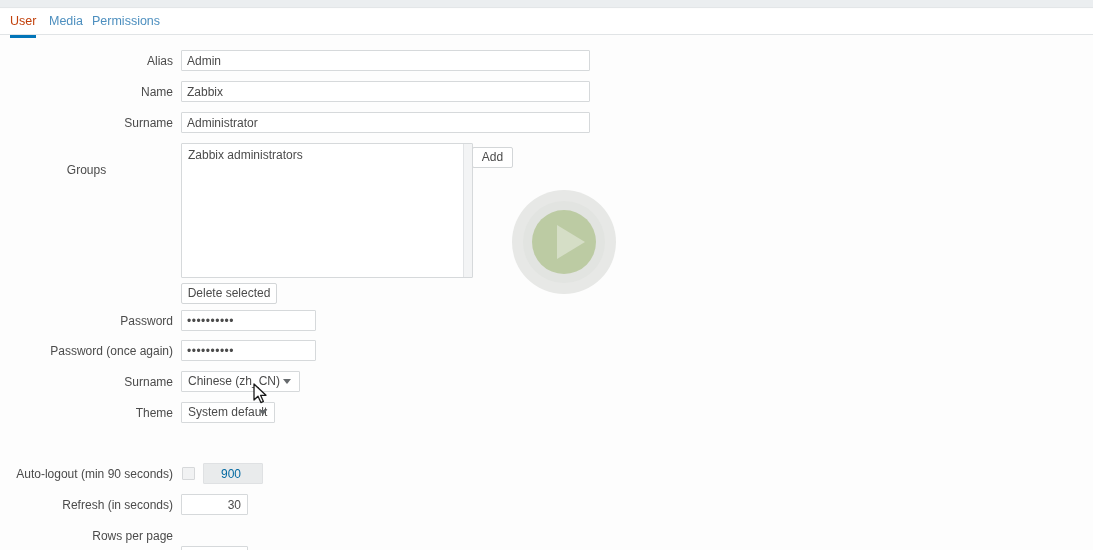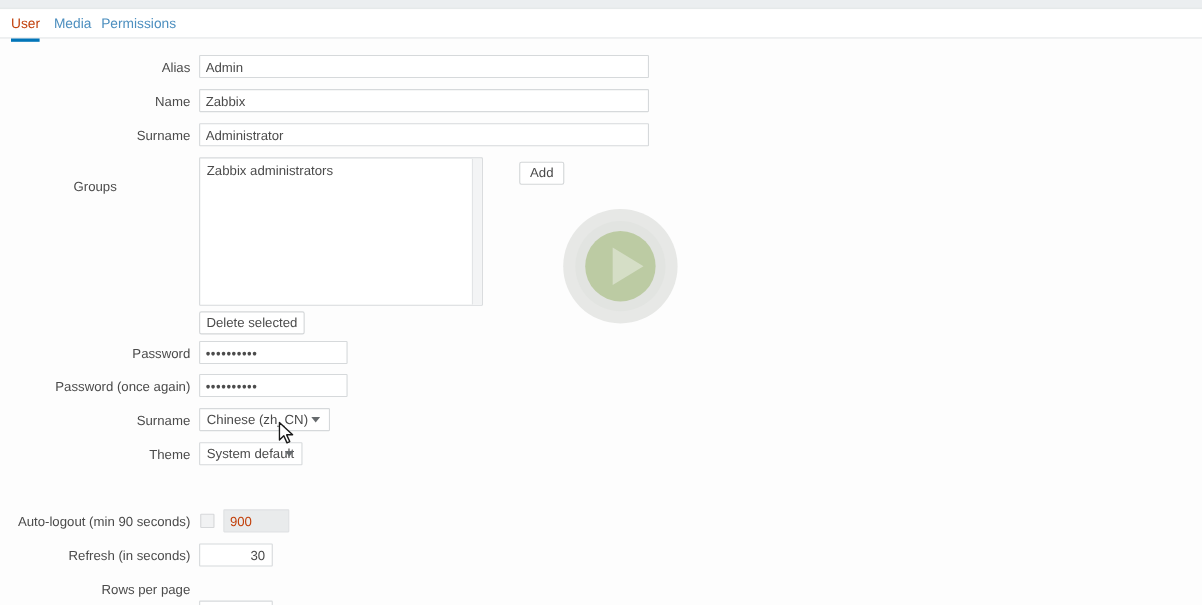--- a/index.html
+++ b/index.html
@@ -92,22 +92,22 @@
     height: 21px;
     border-radius: 1px;
   }
   input.num {
     text-align: right;
     padding-right: 6px;
   }
   input.disabled-num {
     background: #e9ebec;
     border: 1px solid #dfe1e3;
-    color: #c2410c;
-    text-align: left;
+    color: #0369a1;
+    text-align: center;
     padding-right: 9px;
   }
   input.pwd {
     letter-spacing: 0.5px;
   }
 
   
   .listbox {
     position: absolute;
     box-sizing: border-box;
@@ -278,21 +278,21 @@
   </div>
 
   <div class="row" style="top:76px; height:24px;">
     <div class="lbl" style="top:4px;">Surname</div>
     <input class="txt" style="left: 181px; top: 0px; width: 409px;" value="Administrator">
   </div>
 
   <div class="row" style="top:107px; height:160px;">
     <div class="lbl" style="top:20px;text-align:center;">Groups</div>
 
-    <div class="listbox" style="left:181px; top:0px; width:258px; height:135px;">
+    <div class="listbox" style="left:181px; top:0px; width:292px; height:135px;">
       <div class="opt">Zabbix administrators</div>
       <div class="sbar"></div>
     </div>
 
     <button class="btn" style="left:472px; top:4px; width:41px;">Add</button>
 
     <button class="btn" style="left:181px; top:140px; width:96px;">Delete selected</button>
   </div>
 
   <div class="row" style="top:274px; height:24px;">

